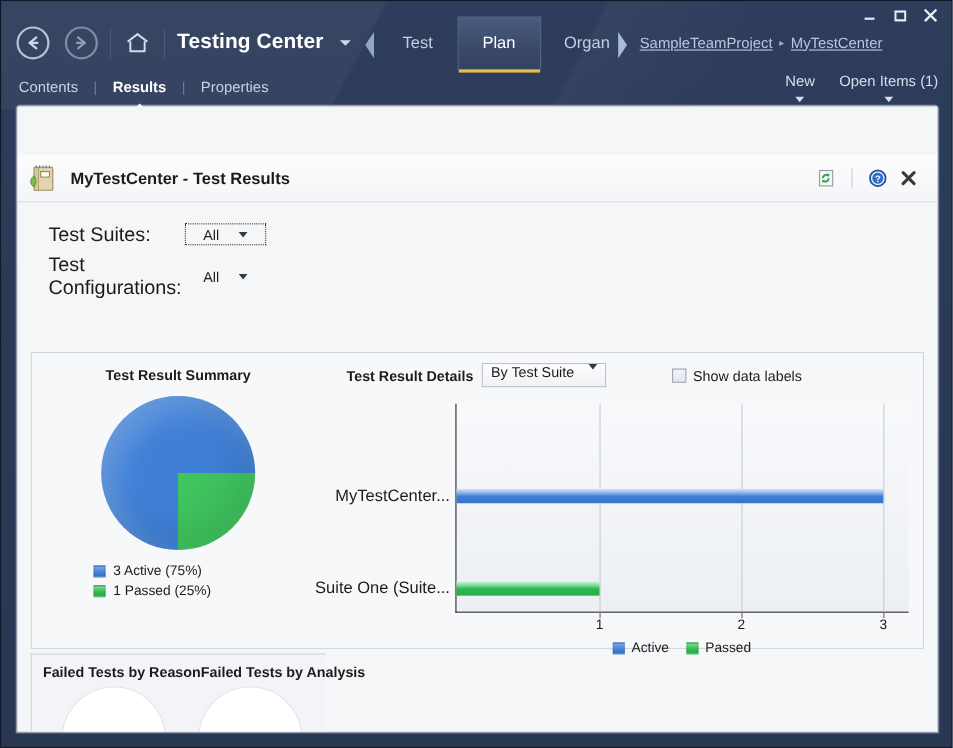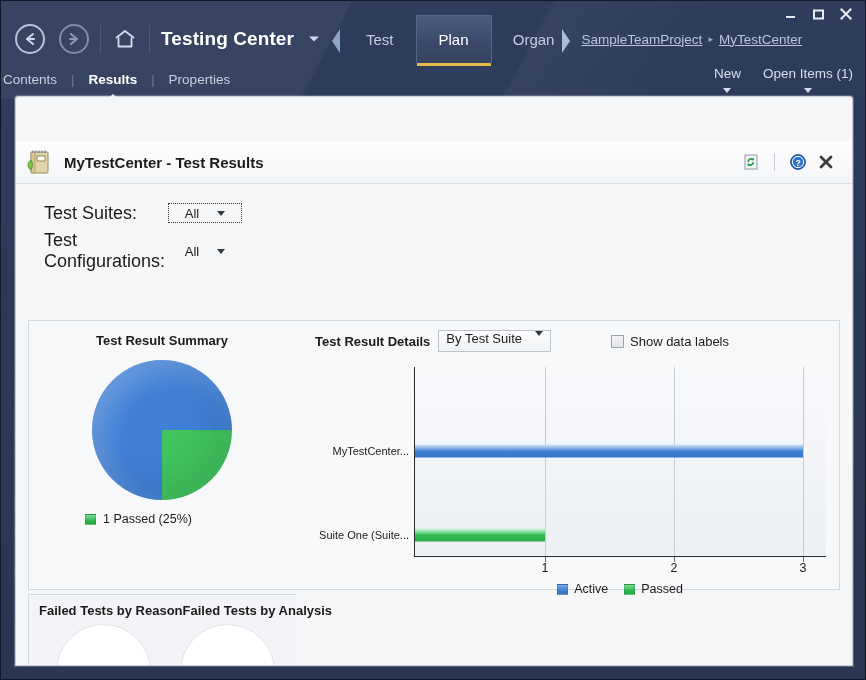--- a/index.html
+++ b/index.html
@@ -165,21 +165,21 @@
 
   
   #sub-nav {
     position: absolute;
     top: 62px; left: 0;
     width: 866px; height: 32px;
     display: flex;
     align-items: center;
     z-index: 20;
   }
-  #sub-nav-left { display: flex; align-items: center; }
+  #sub-nav-left { display: flex; align-items: center; padding-left: 14px; }
   .sub-link {
     color: #c8d2e4;
     font-size: 13.5px;
     cursor: pointer;
     position: relative;
     padding: 0 2px;
   }
   .sub-link.active { color: #ffffff; font-weight: bold; }
   .sub-link.active::after {
     content: "";
@@ -413,21 +413,21 @@
     width: 534px; height: 222px;
   }
   #plot-ylabels {
     position: absolute;
     top: 0; left: 0;
     width: 106px; height: 190px;
   }
   .y-label {
     position: absolute;
     right: 4px;
-    font-size: 11px;
+    font-size: 15px;
     color: #1b1b1b;
     white-space: nowrap;
     transform: translateY(-50%);
   }
   #plot-canvas {
     position: absolute;
     top: 0; left: 107px;
     width: 412px; height: 190px;
     background: linear-gradient(180deg, #f8f9fb 0%, #eceff3 100%);
     border-left: 1px solid #2b2b2b;
@@ -686,20 +686,24 @@
 
     <div id="charts-outer">
 
       <div id="summary-block">
         <div class="chart-title">Test Result Summary</div>
         <div id="summary-pie-wrap">
           <div id="summary-pie"></div>
         </div>
         <div id="summary-legend">
           <div class="legend-row">
+            <span class="legend-swatch" style="background:linear-gradient(180deg,#7faae6 0%,#3f7fd6 60%,#3572c6 100%);"></span>
+            <span>3 Active (75%)</span>
+          </div>
+          <div class="legend-row">
             <span class="legend-swatch" style="background:linear-gradient(180deg,#7fdd9a 0%,#2fb94f 60%,#27ab44 100%);"></span>
             <span>1 Passed (25%)</span>
           </div>
         </div>
       </div>
 
       <div id="details-block">
         <div id="details-toolbar">
           <span id="details-title">Test Result Details</span>
           <div id="groupby-combo">

